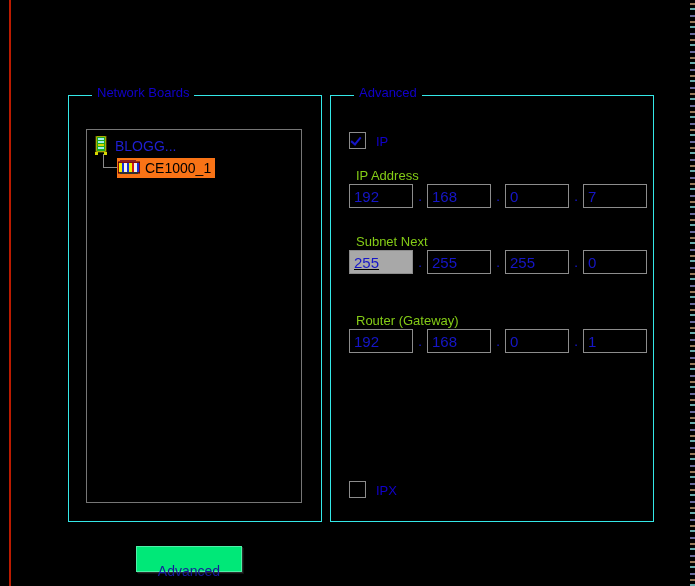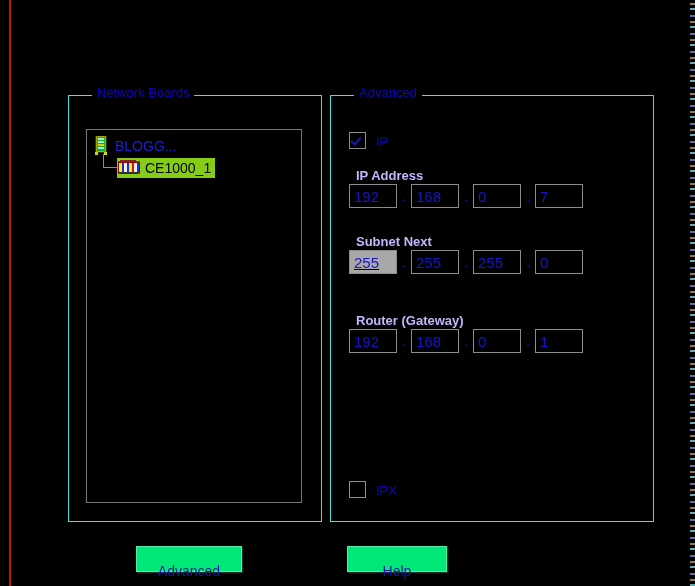--- a/index.html
+++ b/index.html
@@ -110,21 +110,21 @@
   #tree-root { left: 8px; top: 6px; }
   #tree-child { left: 30px; top: 28px; }
   .tree-label {
     font-size: 14px;
     padding: 0 4px;
     white-space: nowrap;
     line-height: 18px;
   }
   #tree-root .tree-label { color: #1f1fd2; }
   #tree-child {
-    background: #84cc16;
+    background: #f97316;
   }
   #tree-child .tree-label { color: #000000; }
   
   .tree-connector {
     position: absolute;
     background: #8a8a8a;
   }
   #conn-v { left: 16px; top: 24px; width: 1px; height: 14px; }
   #conn-h { left: 16px; top: 37px; width: 14px; height: 1px; }
 
@@ -170,31 +170,30 @@
     color: #1100cc;
     white-space: nowrap;
   }
   #cr-ip  { left: 18px; top: 36px; }
   #cr-ipx { left: 18px; top: 385px; }
 
   
   .field-label {
     position: absolute;
     font-size: 13px;
-    color: #c4b5fd;
-    white-space: nowrap;
-    font-weight: bold;
+    color: #84cc16;
+    white-space: nowrap;
   }
   .octet-row {
     position: absolute;
     display: flex;
     align-items: center;
   }
   .octet {
-    width: 48px; height: 24px;
+    width: 64px; height: 24px;
     border: 1px solid #8c8c8c;
     background: #000000;
     color: #1616c8;
     font-size: 15px;
     line-height: 24px;
     padding: 0 0 0 4px;
     box-sizing: border-box;
     font-family: "Liberation Sans", sans-serif;
     white-space: nowrap;
     overflow: hidden;
@@ -345,16 +344,15 @@
 
     <div class="checkrow" id="cr-ipx">
       <span class="cb"></span>
       <span class="cb-label">IPX</span>
     </div>
 
   </div>
 
   <div id="buttonbar">
     <button class="btn" id="btn-advanced">Advanced</button>
-    <button class="btn" id="btn-help">Help</button>
   </div>
 
 </div>
 
 </body></html>

